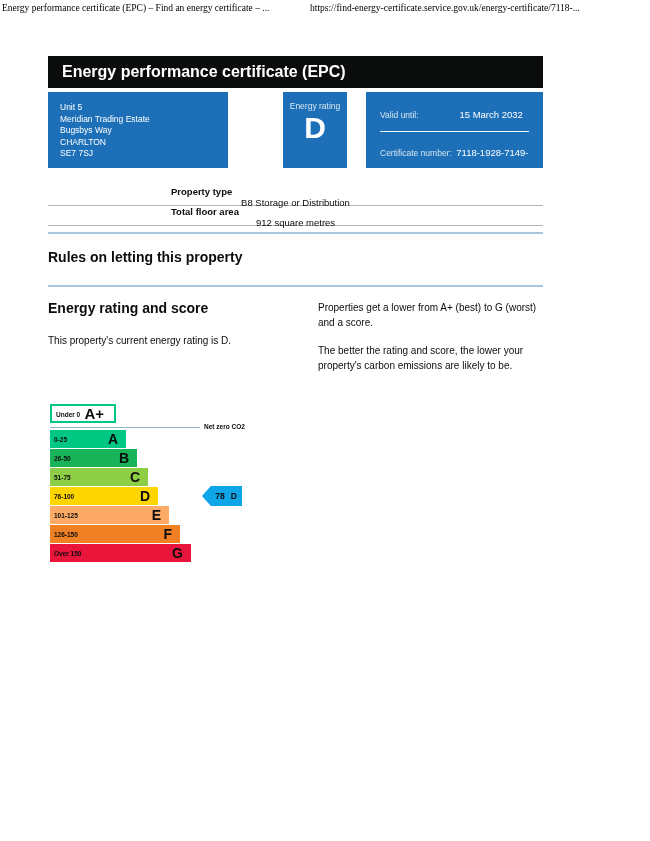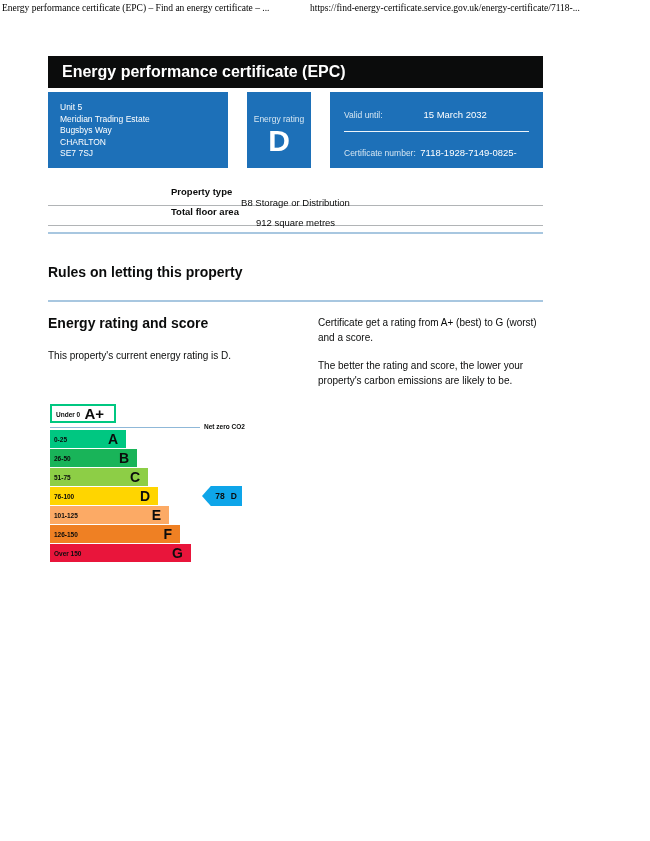--- a/index.html
+++ b/index.html
@@ -19,38 +19,38 @@
   .content { position:absolute; left:48px; top:56px; width:495px; }
 
   .banner {
     height:32px; background:#0b0c0c; color:#fff;
     font-size:16px; font-weight:bold; line-height:32px; padding-left:14px;
   }
 
   .panel { display:flex; gap:19px; margin-top:4px; height:76px; }
   .panel .box { background:#1d70b8; color:#fff; }
   .box-address { width:180px; padding:10px 12px; font-size:8.5px; line-height:11.5px; color:#d5e6f2; }
-  .box-rating  { width:64px; text-align:center; padding-top:22px; }
+  .box-rating  { width:64px; text-align:center; padding-top:9px;margin-left:36px; }
   .box-rating .lbl { font-size:8.5px; color:#d5e6f2; }
   .box-rating .big { font-size:30px; font-weight:bold; line-height:34px; color:#fff; }
   .box-valid   { flex:1; padding:12px 14px; }
   .box-valid .lbl { display:inline-block; font-size:8.5px; color:#d5e6f2; }
   .box-valid .row1 .lbl { width:75px; }
   .box-valid .val { font-size:9.5px; font-weight:normal; color:#fff; }
   .box-valid hr { border:none; border-top:1px solid rgba(255,255,255,0.92); margin:9px 0 10px 0; }
 
   .summary-table { margin-top:18px; }
   .summary-row { display:flex; align-items:center; height:20px; border-bottom:1px solid #b1b4b6; font-size:9.5px;flex-direction:column; }
   .summary-row .k { width:249px; font-weight:bold; }
   .summary-row .v { flex:1; }
 
   .divider { border:none; border-top:2px solid #a8c7e0; margin-top:6px; }
   .divider2 { border:none; border-top:2px solid #a8c7e0; margin-top:20px; }
 
-  h2.section { font-size:14px; font-weight:bold; margin-top:30px; color:#0b0c0c; }
+  h2.section { font-size:14px; font-weight:bold; margin-top:15px; color:#0b0c0c; }
   .rules-body { font-size:10px; margin-top:14px; }
 
   .cols { display:flex; margin-top:13px; }
   .col-left { width:262px; }
   .col-left p { font-size:10px; margin-top:19px; }
   .col-left h2 { margin-top:0; }
   .col-right { width:225px; margin-left:8px; }
   .col-right p { font-size:10px; line-height:15px; }
   .col-right p + p { margin-top:13px; }
 
@@ -131,21 +131,21 @@
     <h2 class="section">Rules on letting this property</h2>
 
     <hr class="divider2">
 
     <div class="cols">
       <div class="col-left">
         <h2 class="section">Energy rating and score</h2>
         <p>This property's current energy rating is D.</p>
       </div>
       <div class="col-right">
-        <p>Certificate get a rating from A+ (best) to G (worst) and a score.</p>
+        <p>Properties get a lower from A+ (best) to G (worst) and a score.</p>
         <p>The better the rating and score, the lower your property's carbon emissions are likely to be.</p>
       </div>
     </div>
 
   </div>
 
   <div class="epc-chart">
     <div class="netzero-line"></div>
     <div class="netzero-label">Net zero CO2</div>
     <div class="epc-marker" style="top: 82px; background: #0ea5e9;">

